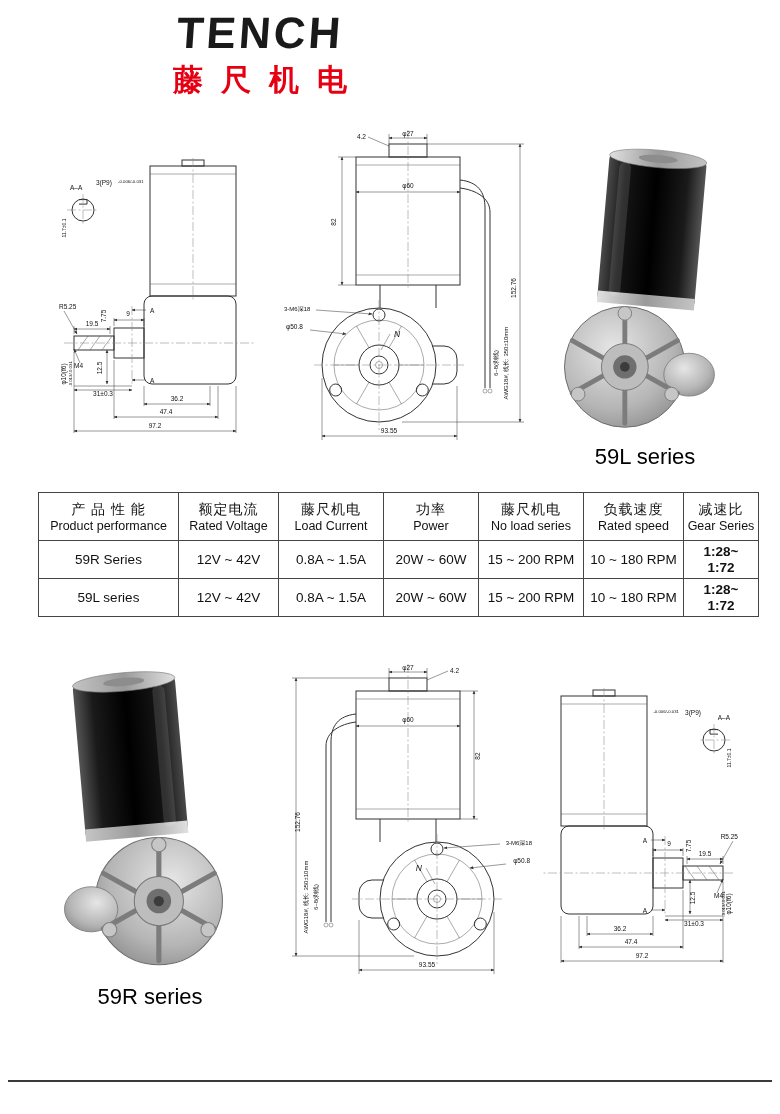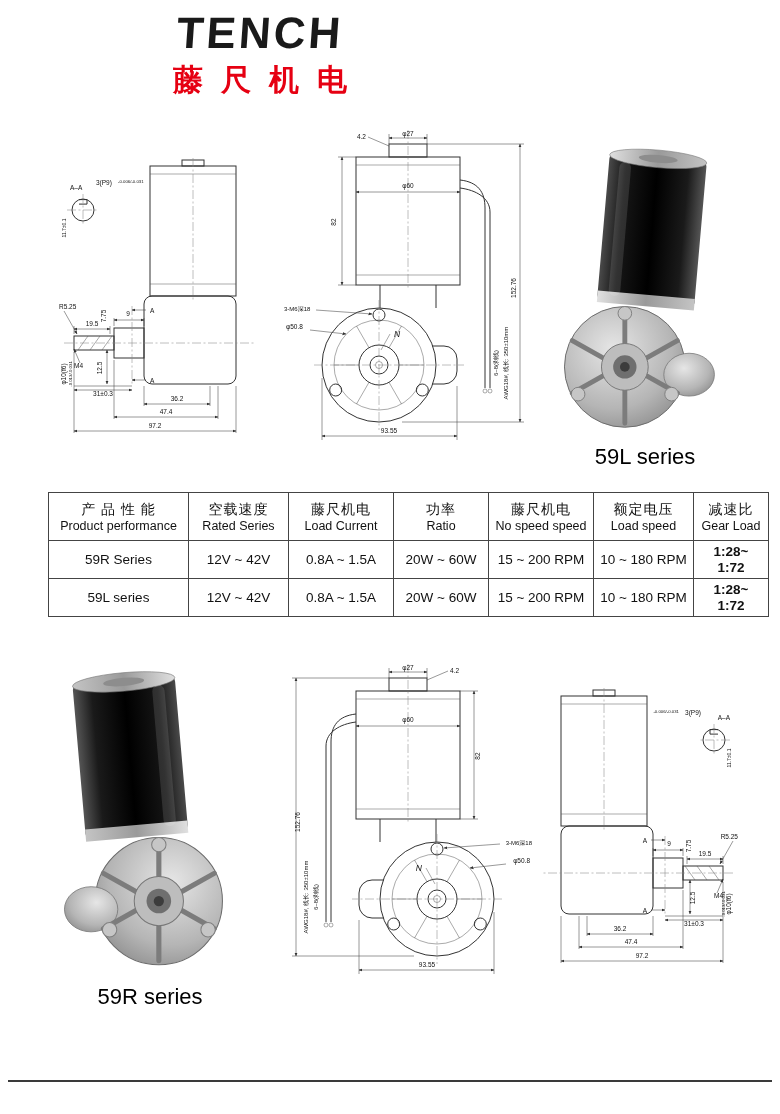--- a/index.html
+++ b/index.html
@@ -12,21 +12,21 @@
 
   
   .logo { position:absolute; left:128px; top:8px; width:264px; text-align:center; }
   .logo-en { font-size:44px; font-weight:bold; letter-spacing:3px; color:#1a1a1a; transform:skewX(-4deg); }
   .logo-zh { font-size:30px; font-weight:bold; letter-spacing:18px; padding-left:18px; margin-top:2px; }
 
   
   .series { position:absolute; font-size:22px; color:#000; text-align:center; }
 
   
-  table.spec { position:absolute; left:48px; top:492px; width:720px; border-collapse:collapse; table-layout:fixed; background:#fff; }
+  table.spec { position:absolute; left:38px; top:492px; width:720px; border-collapse:collapse; table-layout:fixed; background:#fff; }
   table.spec th, table.spec td { border:1px solid #444; text-align:center; vertical-align:middle; padding:2px; }
   table.spec th { height:48px; font-weight:normal; }
   table.spec td { height:38px; font-size:13.5px; }
   .zh { font-size:14px; letter-spacing:1px; }
   .en { font-size:12.5px; }
   .multi { white-space:pre-line; line-height:1.15;font-weight:bold; }
 
   
   svg text { font-family:"Liberation Sans","DejaVu Sans",sans-serif; font-size:6.5px; fill:#111; }
   svg text.t4 { font-size:4.3px; }
@@ -238,42 +238,42 @@
       <col style="width:100px">
       <col style="width:75px">
   </colgroup>
   <thead>
     <tr>
       <th>
           <div class="zh">产 品 性 能</div>
           <div class="en">Product performance</div>
         </th>
       <th>
-          <div class="zh">空载速度</div>
-          <div class="en">Rated Series</div>
+          <div class="zh">额定电流</div>
+          <div class="en">Rated Voltage</div>
         </th>
       <th>
           <div class="zh">藤尺机电</div>
           <div class="en">Load Current</div>
         </th>
       <th>
           <div class="zh">功率</div>
-          <div class="en">Ratio</div>
+          <div class="en">Power</div>
         </th>
       <th>
           <div class="zh">藤尺机电</div>
-          <div class="en">No speed speed</div>
-        </th>
-      <th>
-          <div class="zh">额定电压</div>
-          <div class="en">Load speed</div>
+          <div class="en">No load series</div>
+        </th>
+      <th>
+          <div class="zh">负载速度</div>
+          <div class="en">Rated speed</div>
         </th>
       <th>
           <div class="zh">减速比</div>
-          <div class="en">Gear Load</div>
+          <div class="en">Gear Series</div>
         </th>
     </tr>
   </thead>
   <tbody>
     <tr>
       <td>59R Series</td>
       <td>12V ~ 42V</td>
       <td>0.8A ~ 1.5A</td>
       <td>20W ~ 60W</td>
       <td>15 ~ 200 RPM</td>

